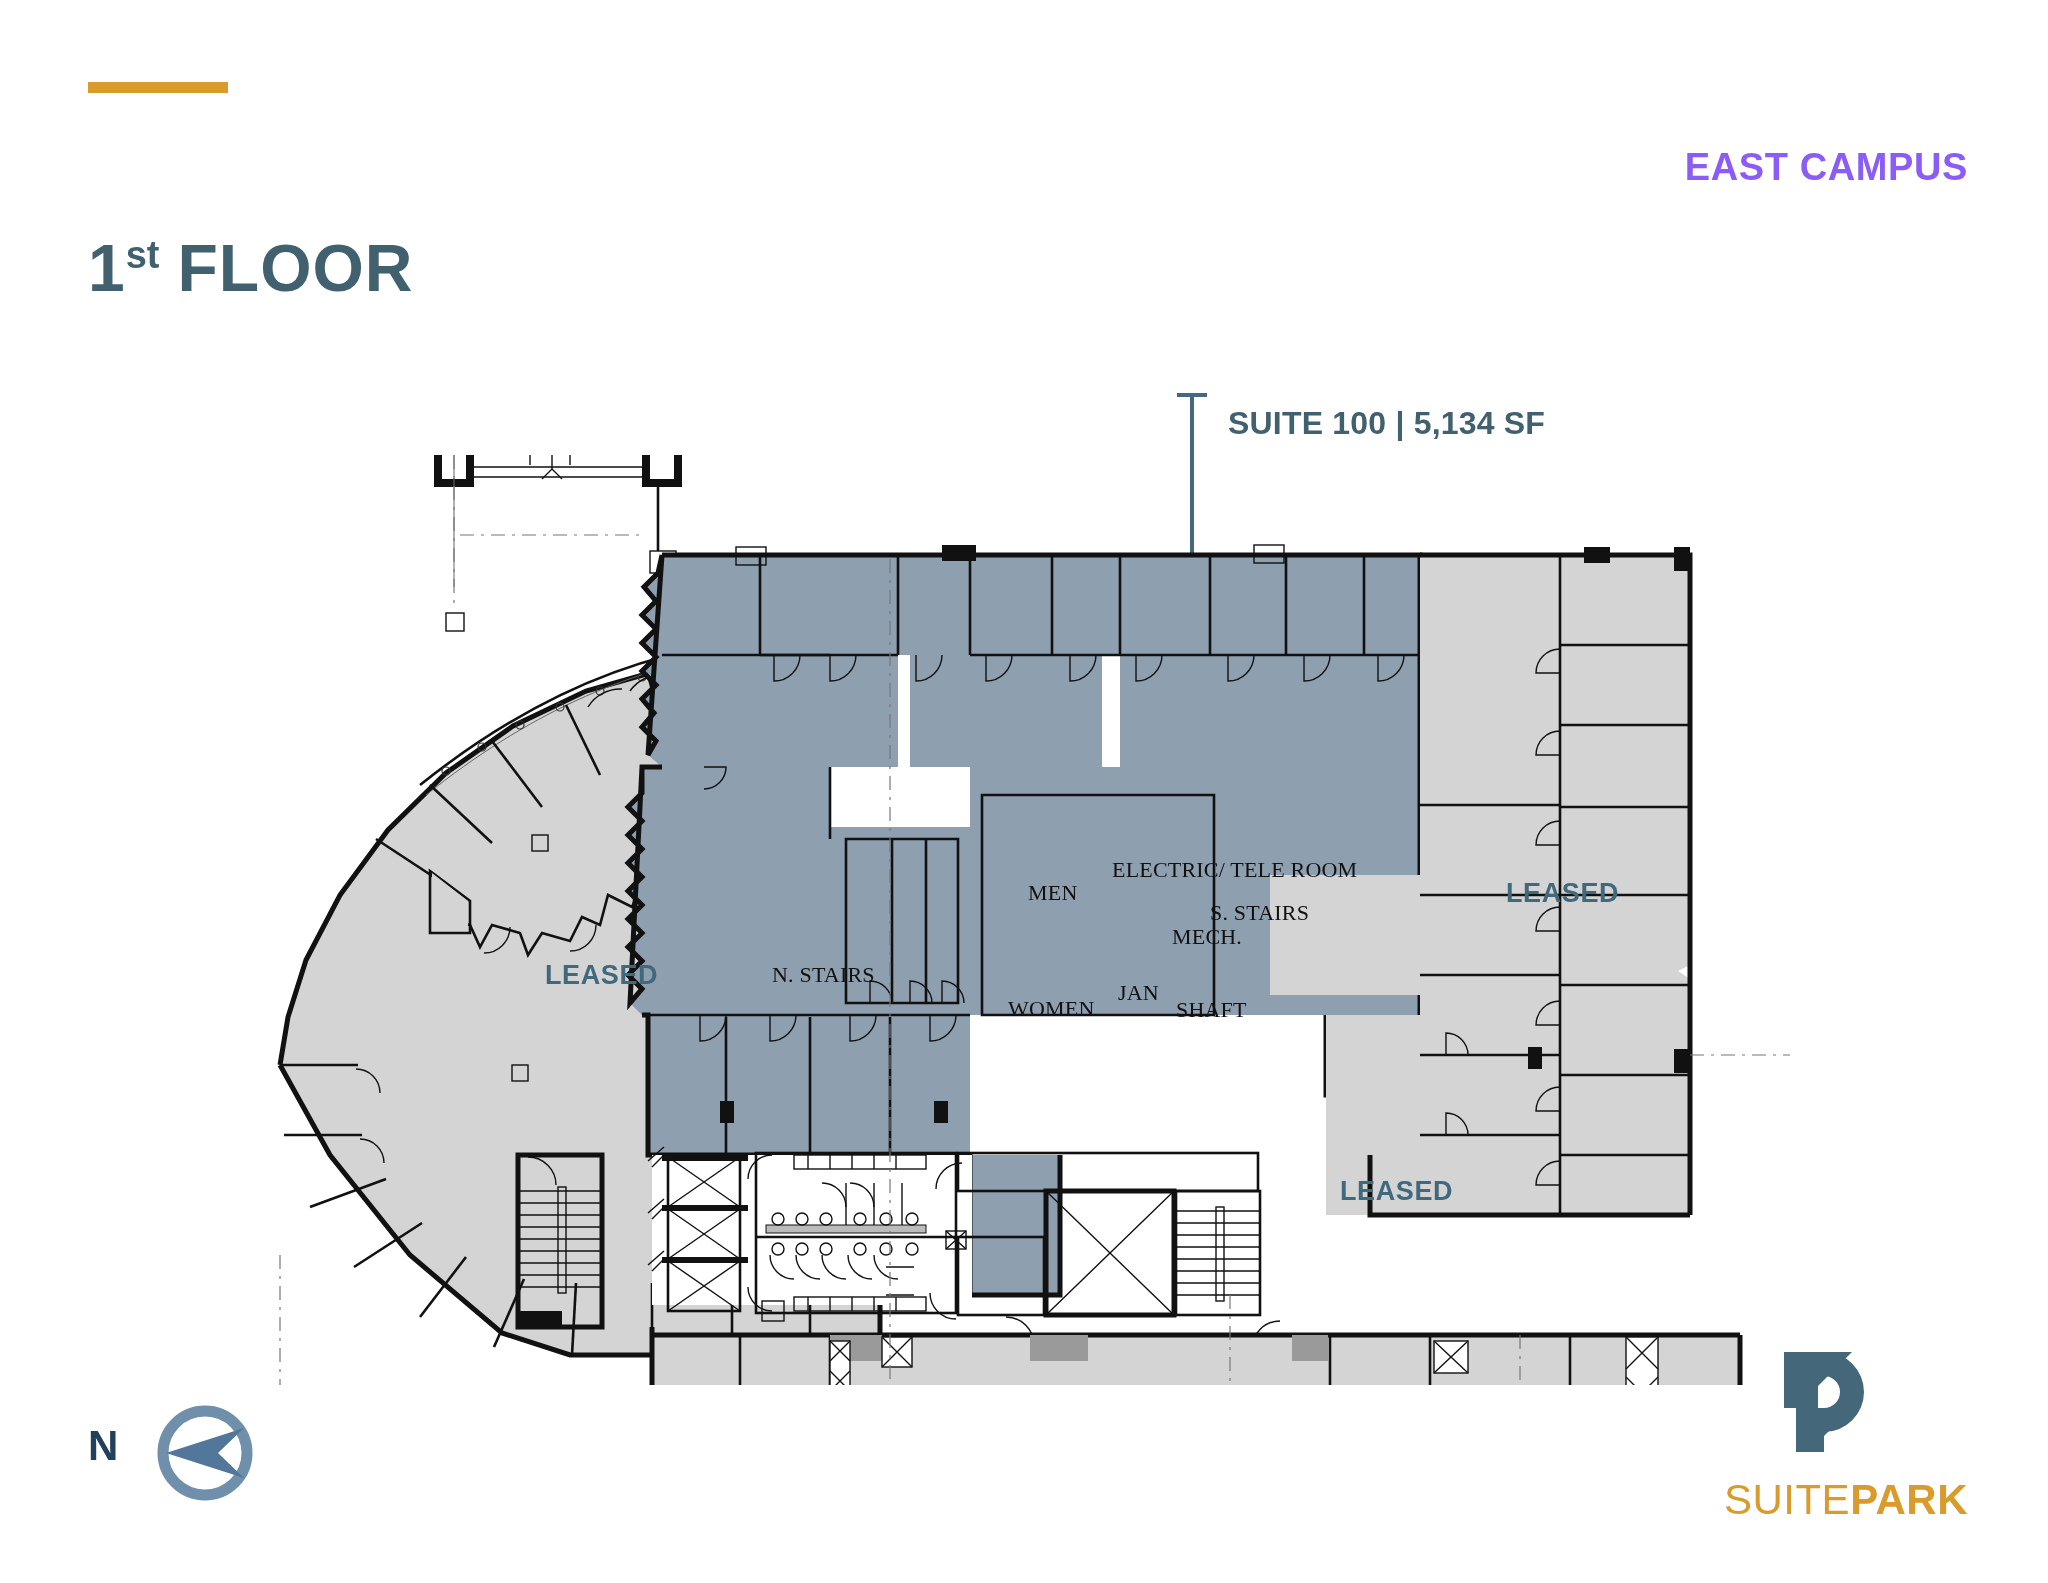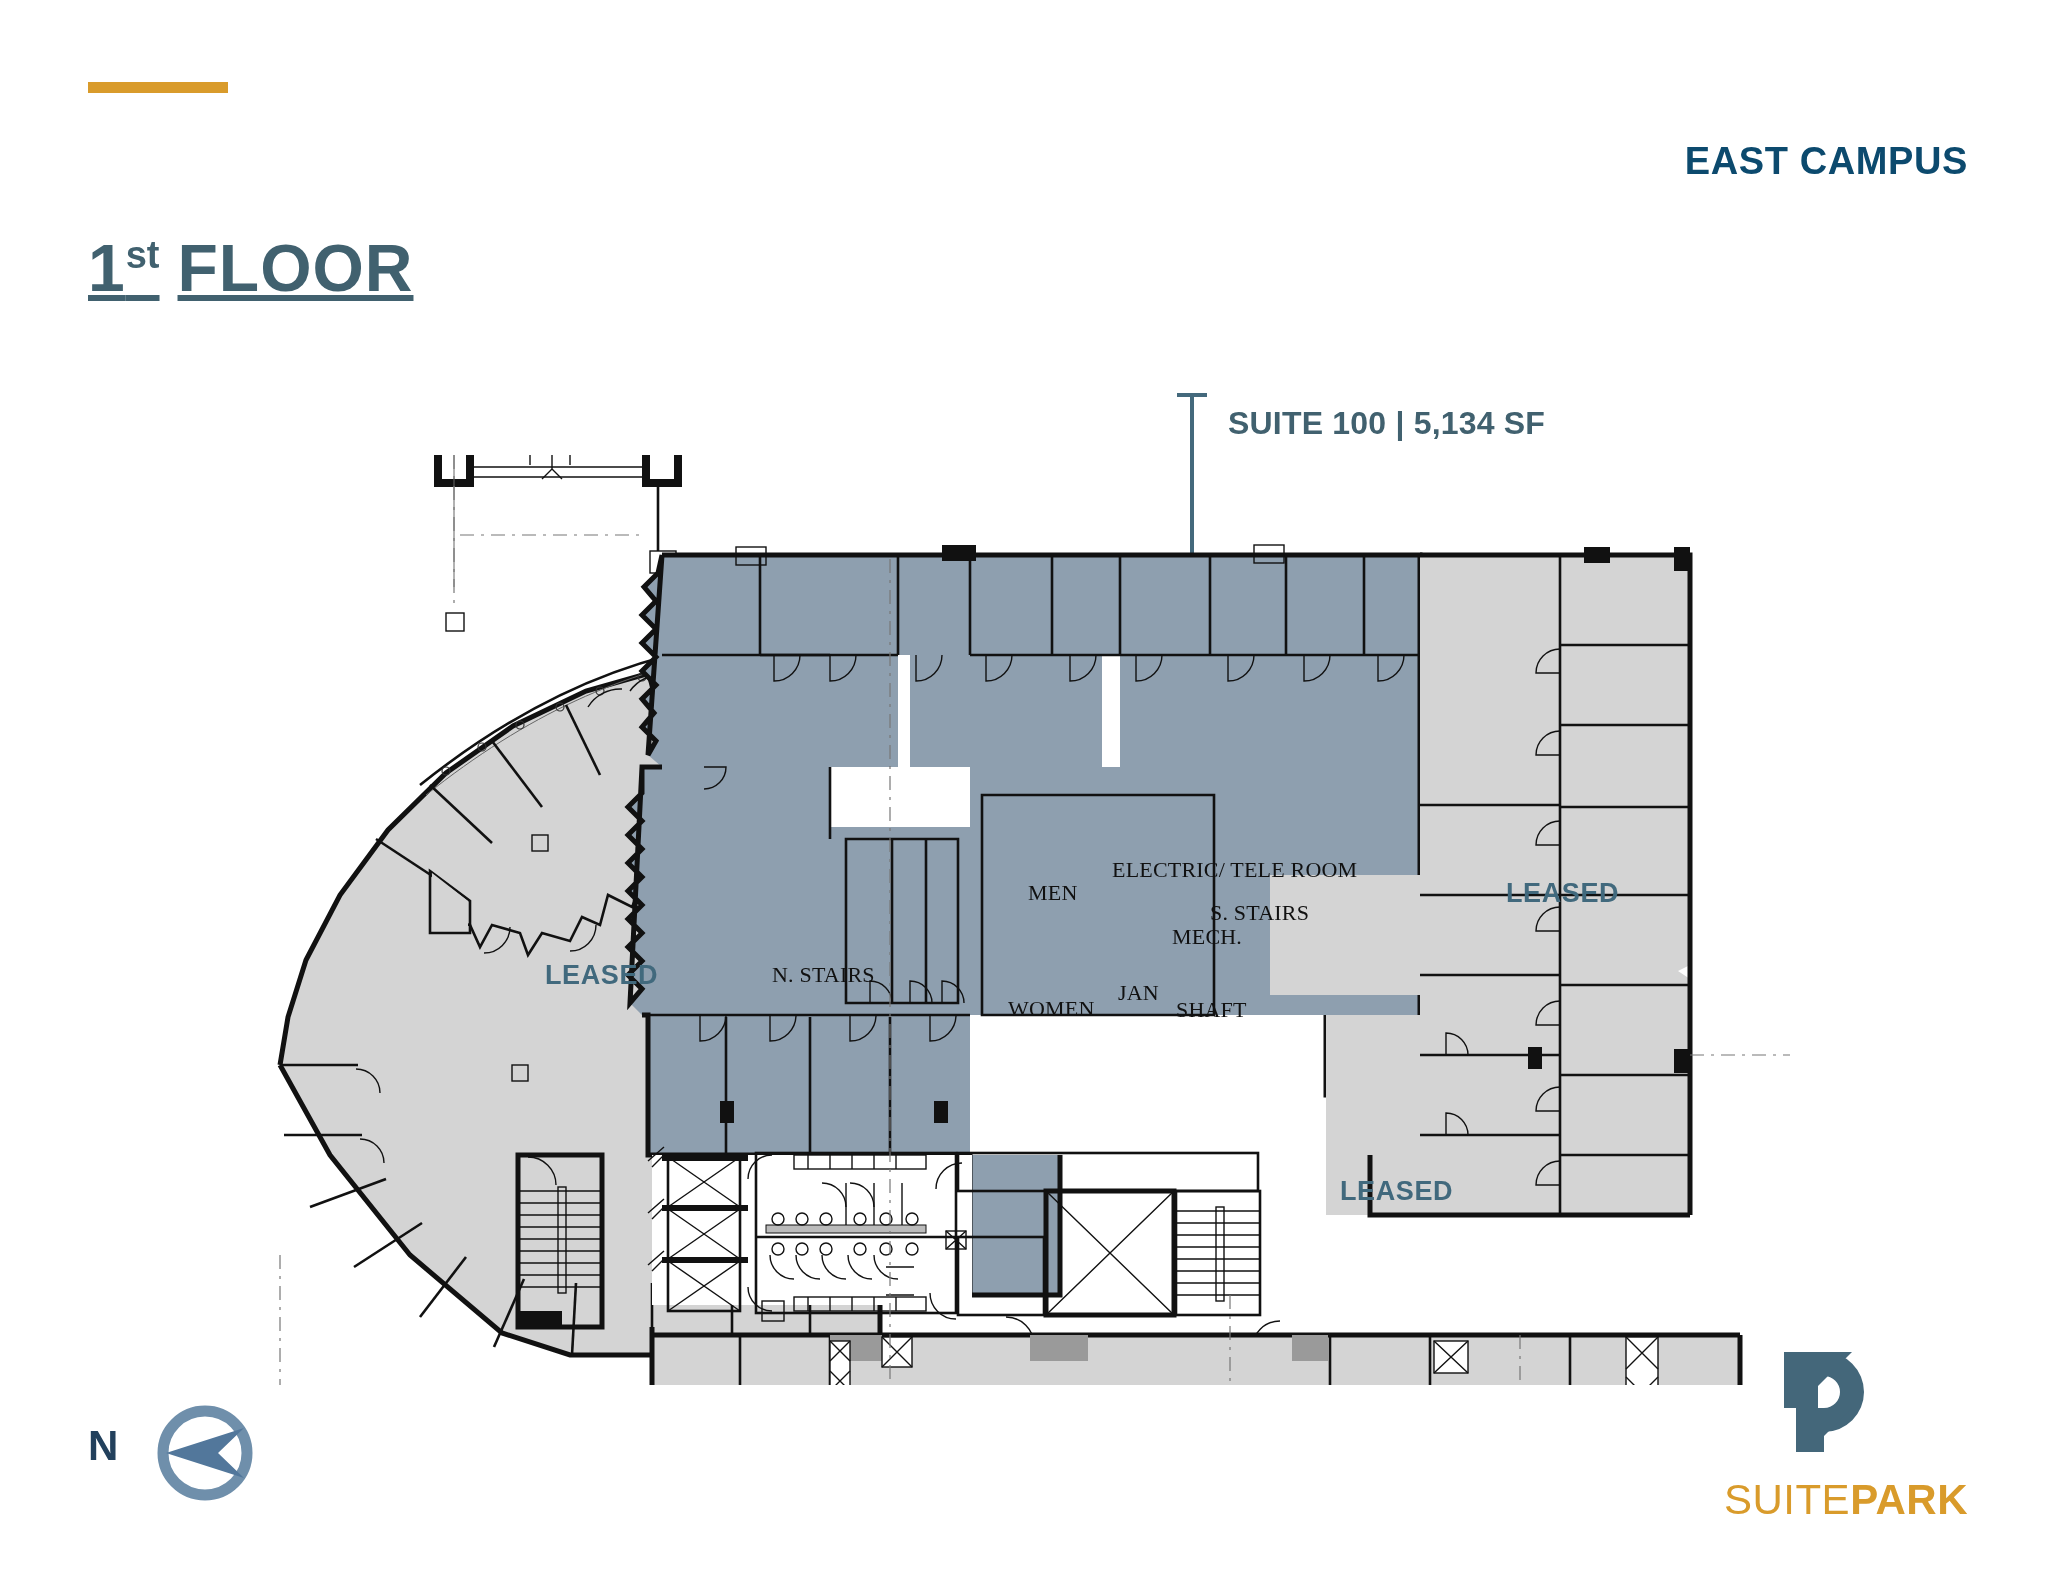--- a/index.html
+++ b/index.html
@@ -14,28 +14,28 @@
   .gold-rule{
     position:absolute;left:88px;top:82px;width:140px;height:11px;
     background:#d99b2b;
   }
   .addr{
     position:absolute;left:88px;top:140px;
     font-size:38px;font-weight:bold;letter-spacing:.4px;
     color:#41616f;white-space:nowrap;
   }
   .campus{
-    position:absolute;right:80px;top:140px;
+    position:absolute;right:80px;top:146px;
     font-size:38px;font-weight:bold;letter-spacing:.6px;
-    color:#0c4a6e;white-space:nowrap;text-align:left;
+    color:#8b5cf6;white-space:nowrap;text-align:left;
   }
   .floorline{
     position:absolute;left:88px;top:235px;
     color:#41616f;white-space:nowrap;
-    font-size:66px;font-weight:bold;line-height:1;text-decoration:underline;
+    font-size:66px;font-weight:bold;line-height:1;
   }
   .floorline .ord{font-size:38px;vertical-align:super;font-weight:bold;}
   .floorline .big{font-size:66px;letter-spacing:1px;}
   .floorline .sp{display:inline-block;width:18px;}
 
   
   .callout-label{
     position:absolute;left:1228px;top:405px;
     font-size:32px;font-weight:bold;color:#41616f;
     letter-spacing:.2px;white-space:nowrap;

